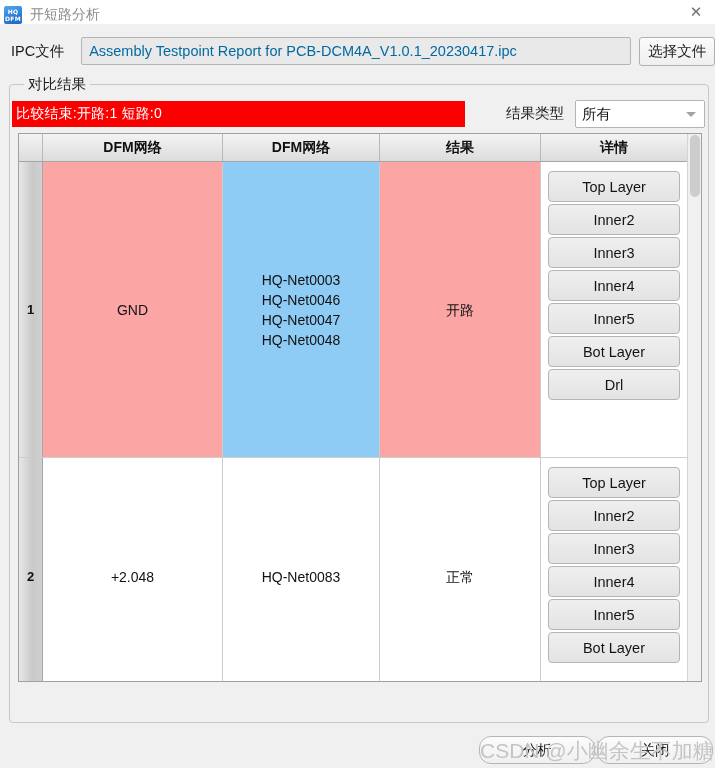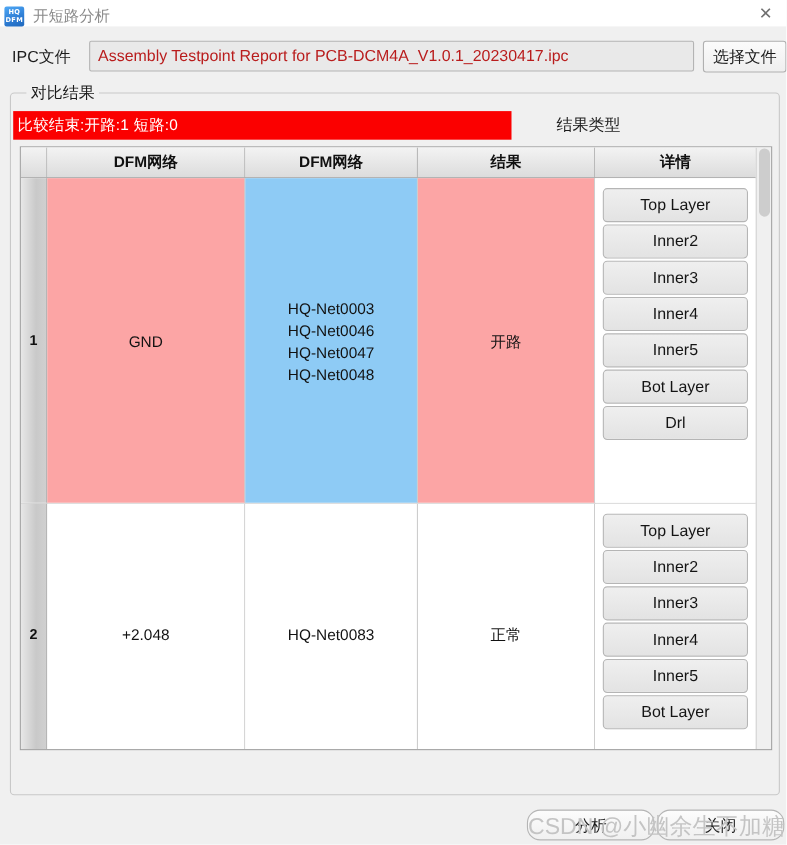--- a/index.html
+++ b/index.html
@@ -54,21 +54,21 @@
     width: 62px;
   }
   .ipc-field {
     margin-left: 10px;
     width: 567px; height: 28px;
     background: #e9e9e9;
     border: 1px solid #b4b4b4;
     border-radius: 2px;
     display: flex; align-items: center;
     padding-left: 7px;
-    font-size: 14.5px; color: #b91c1c;
+    font-size: 14.5px; color: #0369a1;
     white-space: nowrap; overflow: hidden;
   }
   .ipc-btn {
     margin-left: 8px;
     width: 78px; height: 29px;
     background: linear-gradient(180deg,#fbfbfb 0%, #efefef 100%);
     border: 1px solid #b0b0b0; border-radius: 3px;
     font-size: 14.5px; color: #1b1b1b;
     display: flex; align-items: center; justify-content: center;
     cursor: default;
@@ -279,20 +279,24 @@
     <div class="ipc-btn">选择文件</div>
   </div>
 
   <div class="groupbox">
     <div class="groupbox-title">对比结果</div>
   </div>
 
   <div class="status-bar">比较结束:开路:1 短路:0</div>
 
   <div class="filter-label">结果类型</div>
+  <div class="filter-combo">
+    <span>所有</span>
+    <span class="combo-arrow"></span>
+  </div>
 
   <div class="table-wrap">
     <div class="tbl-header">
       <div class="th corner"></div>
       <div class="th col-ipc">DFM网络</div>
       <div class="th col-dfm">DFM网络</div>
       <div class="th col-res">结果</div>
       <div class="th col-det">详情</div>
     </div>
 

